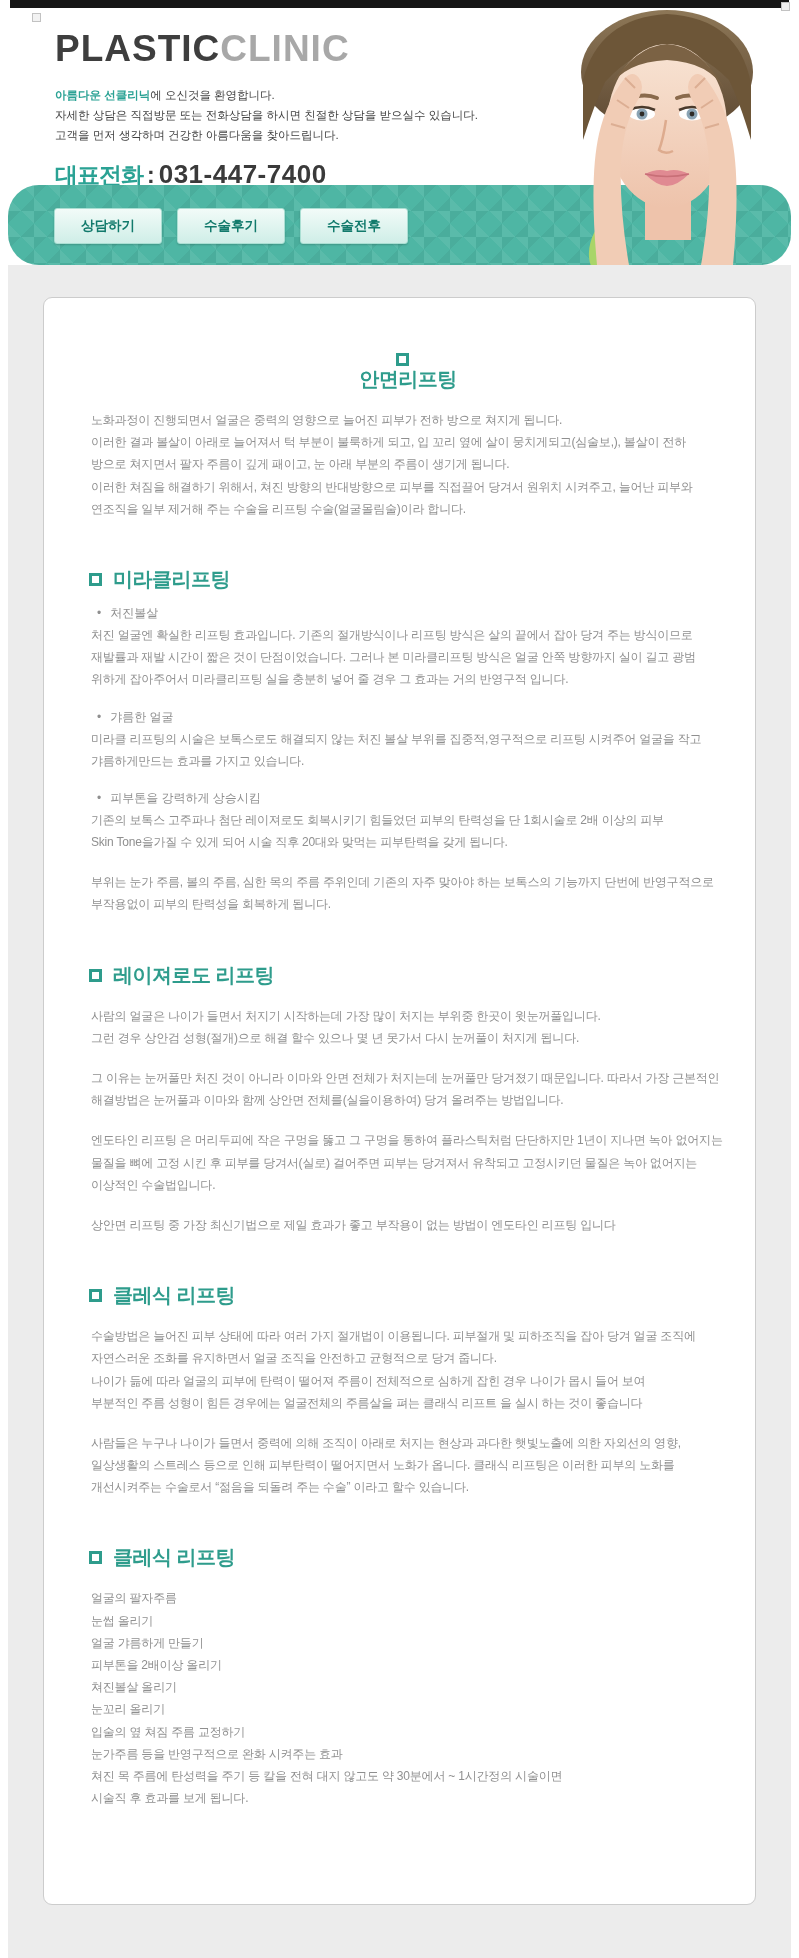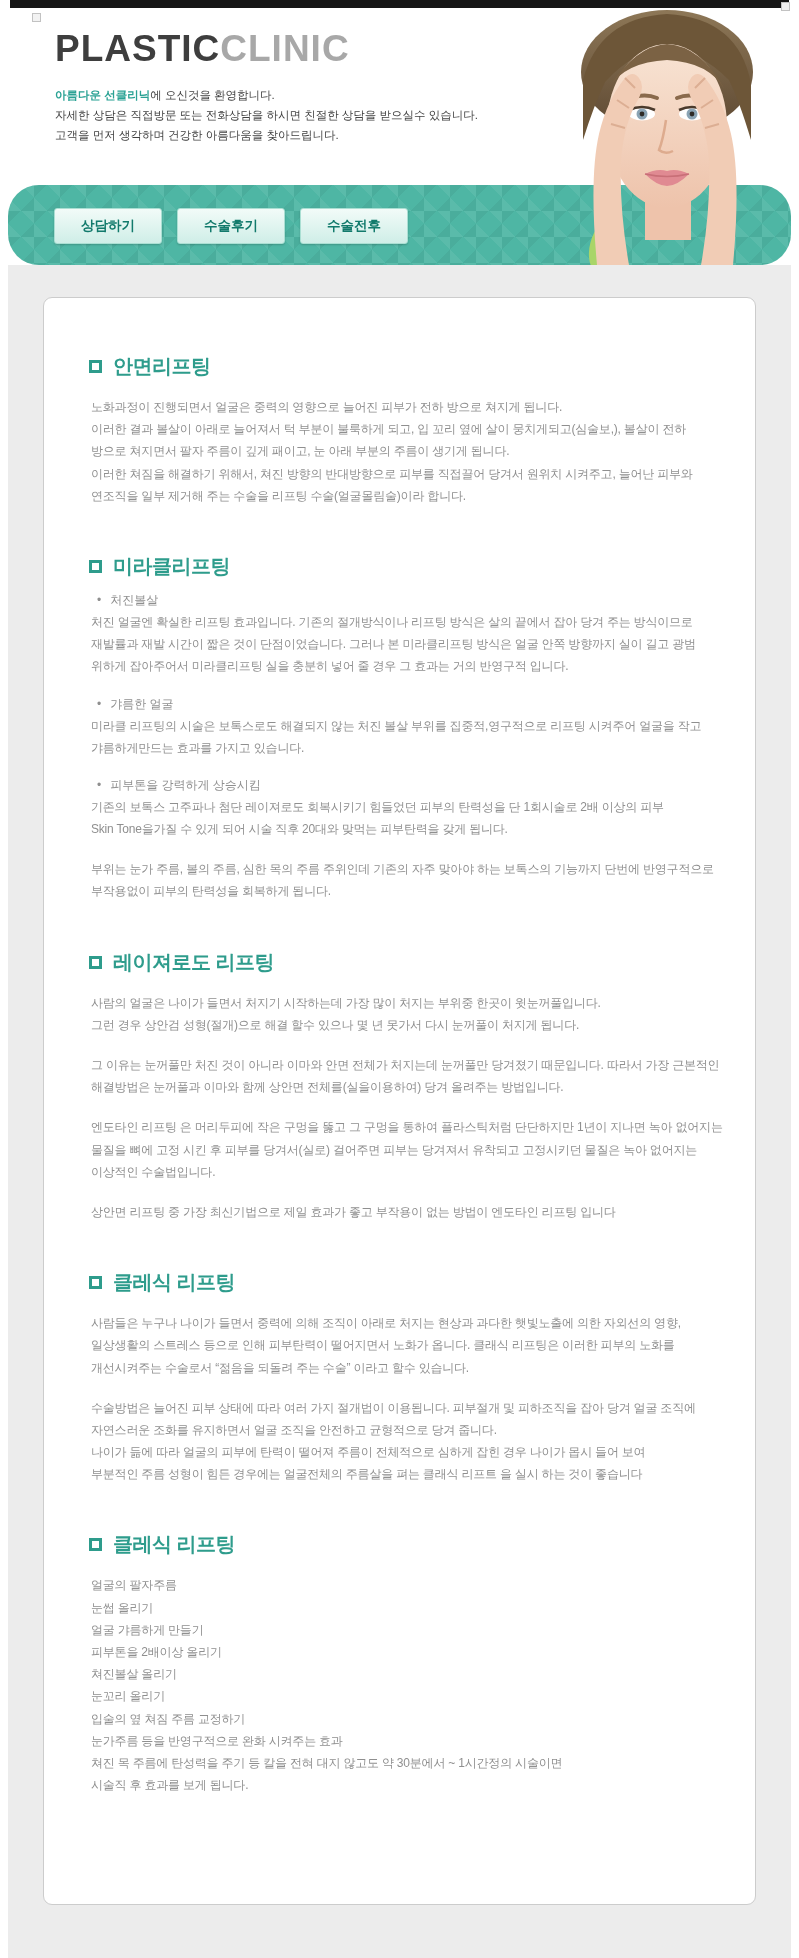--- a/index.html
+++ b/index.html
@@ -35,21 +35,21 @@
     color:#127a6c;font-weight:bold;font-size:13.5px;box-shadow:0 1px 2px rgba(0,0,0,.18);cursor:pointer;}
 
   
   .hero-image{position:absolute;top:8px;right:0px;width:252px;height:257px;z-index:5;overflow:hidden;}
 
   
   .main{background:#ececec;min-height:1693px;padding-top:32px;box-sizing:border-box;}
   .content-box{width:713px;margin:0 auto;background:#ffffff;border:1px solid #cccccc;border-radius:9px;
     box-sizing:border-box;padding:55px 28px 60px 45px;min-height:1608px;}
   .sec-heading{display:flex;align-items:center;margin:46px 0 12px 0;color:#2e9c8c;font-size:20px;font-weight:bold;letter-spacing:-0.5px;}
-  section:first-child .sec-heading{margin-top:0;}
+  section:first-child .sec-heading{margin-top:0;flex-direction:column;}
   .sec-heading .sq{width:7px;height:7px;border:3px solid #2e9c8c;display:inline-block;margin-right:11px;flex:0 0 auto;}
   .para{white-space:pre-line;color:#8f8f8f;font-size:12px;line-height:1.85;margin:16px 0 18px 2px;letter-spacing:-0.2px;}
   .bullet-title{color:#8f8f8f;font-size:12px;margin:12px 0 2px 8px;}
   .bullet-title .dot{margin-right:9px;color:#8f8f8f;}
   .bullet-body{margin-top:0;}
 </style>
 </head>
 <body>
 
 <div class="page">
@@ -59,20 +59,25 @@
 
   <div class="header">
     <div class="header-inner">
       <div class="logo">
         <span class="p1">PLASTIC</span><span class="p2">CLINIC</span>
       </div>
       <div class="welcome">
         <div><span class="hl">아름다운 선클리닉</span><span>에 오신것을 환영합니다.</span></div>
         <div>자세한 상담은 직접방문 또는 전화상담을 하시면 친절한 상담을 받으실수 있습니다.</div>
         <div>고객을 먼저 생각하며 건강한 아름다움을 찾아드립니다.</div>
+      </div>
+      <div class="phone">
+        <span class="lab">대표전화</span>
+        <span class="sep">:</span>
+        <span class="num">031-447-7400</span>
       </div>
     </div>
   </div>
 
   <div class="nav-band">
     <div class="nav-buttons">
         <div class="nav-btn">상담하기</div>
         <div class="nav-btn">수술후기</div>
         <div class="nav-btn">수술전후</div>
       </div>
@@ -161,27 +166,27 @@
             <div class="para">엔도타인 리프팅 은 머리두피에 작은 구멍을 뚫고 그 구멍을 통하여 플라스틱처럼 단단하지만 1년이 지나면 녹아 없어지는
 물질을 뼈에 고정 시킨 후 피부를 당겨서(실로) 걸어주면 피부는 당겨져서 유착되고 고정시키던 물질은 녹아 없어지는
 이상적인 수술법입니다.</div>
             <div class="para">상안면 리프팅 중 가장 최신기법으로 제일 효과가 좋고 부작용이 없는 방법이 엔도타인 리프팅 입니다</div>
           </section>
           <section>
             <div class="sec-heading">
               <span class="sq"></span>
               <span>클레식 리프팅</span>
             </div>
-            <div class="para">사람들은 누구나 나이가 들면서 중력에 의해 조직이 아래로 처지는 현상과 과다한 햇빛노출에 의한 자외선의 영향,
-일상생활의 스트레스 등으로 인해 피부탄력이 떨어지면서 노화가 옵니다. 클래식 리프팅은 이러한 피부의 노화를
-개선시켜주는 수술로서  “젊음을 되돌려 주는 수술”  이라고 할수 있습니다.</div>
             <div class="para">수술방법은 늘어진 피부 상태에 따라 여러 가지 절개법이 이용됩니다. 피부절개 및 피하조직을 잡아 당겨 얼굴 조직에
 자연스러운 조화를 유지하면서 얼굴 조직을 안전하고 균형적으로 당겨 줍니다.
 나이가 듦에 따라 얼굴의 피부에 탄력이  떨어져 주름이 전체적으로 심하게 잡힌 경우 나이가 몹시 들어 보여
 부분적인 주름 성형이 힘든 경우에는 얼굴전체의 주름살을 펴는 클래식 리프트 을 실시 하는 것이 좋습니다</div>
+            <div class="para">사람들은 누구나 나이가 들면서 중력에 의해 조직이 아래로 처지는 현상과 과다한 햇빛노출에 의한 자외선의 영향,
+일상생활의 스트레스 등으로 인해 피부탄력이 떨어지면서 노화가 옵니다. 클래식 리프팅은 이러한 피부의 노화를
+개선시켜주는 수술로서  “젊음을 되돌려 주는 수술”  이라고 할수 있습니다.</div>
           </section>
           <section>
             <div class="sec-heading">
               <span class="sq"></span>
               <span>클레식 리프팅</span>
             </div>
             <div class="para">얼굴의 팔자주름
 눈썹 올리기
 얼굴 갸름하게 만들기
 피부톤을 2배이상 올리기

